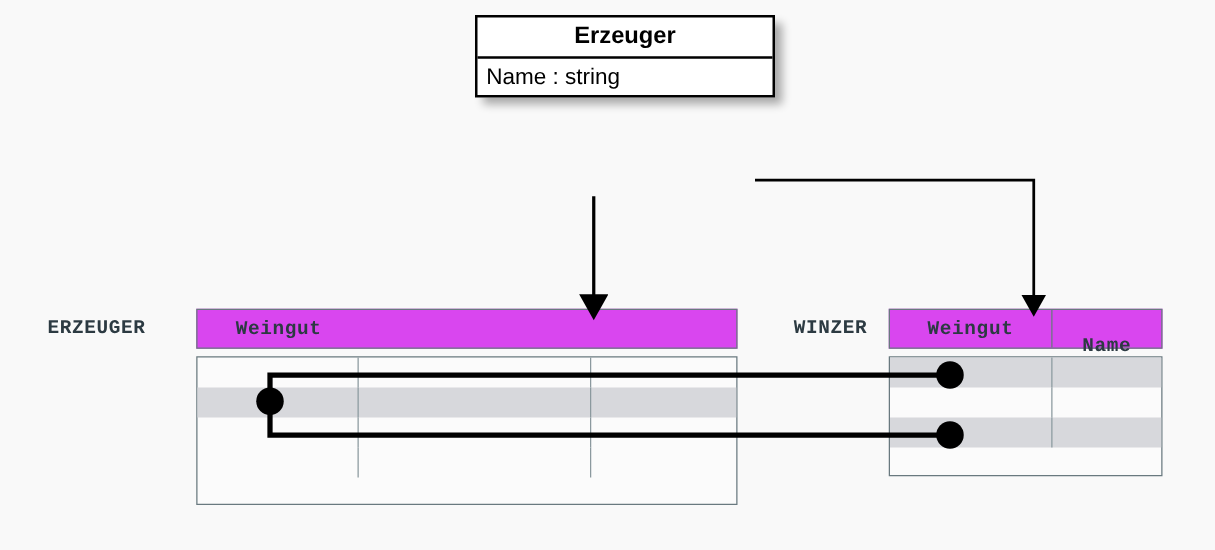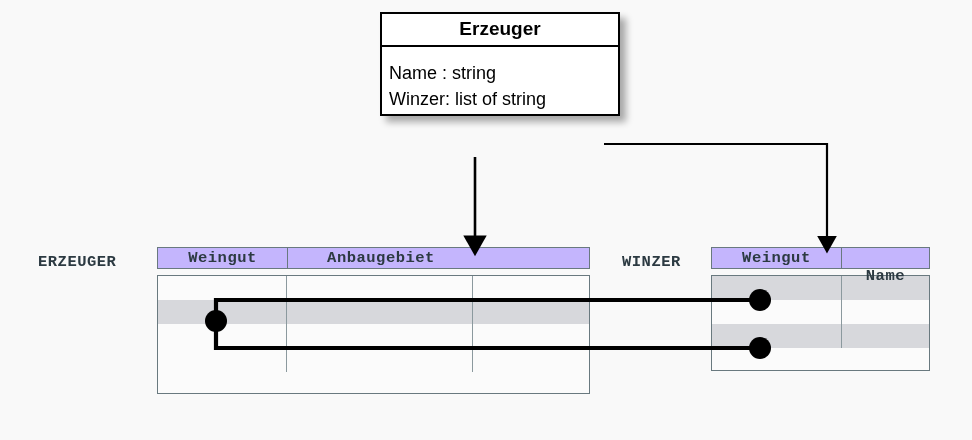--- a/index.html
+++ b/index.html
@@ -37,21 +37,21 @@
     text-align: center;
     font-weight: bold;
     font-size: 19px;
     line-height: 26px;
     padding: 2px 0 3px 0;
     color: #000;
     border-bottom: 2px solid #000;
     font-family: "Liberation Sans", sans-serif;
   }
   .uml-attrs {
-    padding: 13px 0 2px 0;
+    padding: 1px 0 2px 0;
   }
   .uml-attr {
     font-size: 18px;
     line-height: 26px;
     padding-left: 7px;
     color: #000;
     white-space: nowrap;
     font-family: "Liberation Sans", sans-serif;
   }
 
@@ -59,32 +59,32 @@
   .tbl-label {
     position: absolute;
     font-family: "Liberation Mono", "DejaVu Sans Mono", monospace;
     font-weight: bold;
     font-size: 15.5px;
     letter-spacing: 0.5px;
     color: #2c3a42;
     white-space: nowrap;
   }
   #label-erzeuger { left: 38px; top: 253px; }
-  #label-winzer   { left: 622px; top: 253px; }
+  #label-winzer   { left: 635px; top: 253px; }
 
   
   .rel-table {
     position: absolute;
   }
   .rel-head {
     display: flex;
     border: 1px solid #69797f;
-    background: #c4b5fd;
-    box-sizing: border-box;
-    height: 22px;
+    background: #d946ef;
+    box-sizing: border-box;
+    height: 32px;
   }
   .rel-head .cell {
     box-sizing: border-box;
     border-right: 1px solid #69797f;
     display: flex;
     align-items: center;
     justify-content: center;
     font-family: "Liberation Mono", "DejaVu Sans Mono", monospace;
     font-weight: bold;
     font-size: 15.5px;
@@ -137,31 +137,29 @@
 </style>
 </head>
 <body>
 
 <div id="canvas">
 
   <div class="uml-class">
     <div class="uml-class-name">Erzeuger</div>
     <div class="uml-attrs">
       <div class="uml-attr">Name : string</div>
-      <div class="uml-attr">Winzer: list of string</div>
     </div>
   </div>
 
   <div class="tbl-label" id="label-erzeuger">ERZEUGER</div>
   <div class="tbl-label" id="label-winzer">WINZER</div>
 
   <div class="rel-table" id="table-erzeuger">
     <div class="rel-head">
       <div class="cell c0">Weingut</div>
-      <div class="cell c1">Anbaugebiet</div>
     </div>
     <div class="rel-body">
       <div class="rel-row">
         <div class="cell c0"></div>
         <div class="cell c1"></div>
         <div class="cell c2"></div>
       </div>
       <div class="rel-row shaded">
         <div class="cell c0"></div>
         <div class="cell c1"></div>

